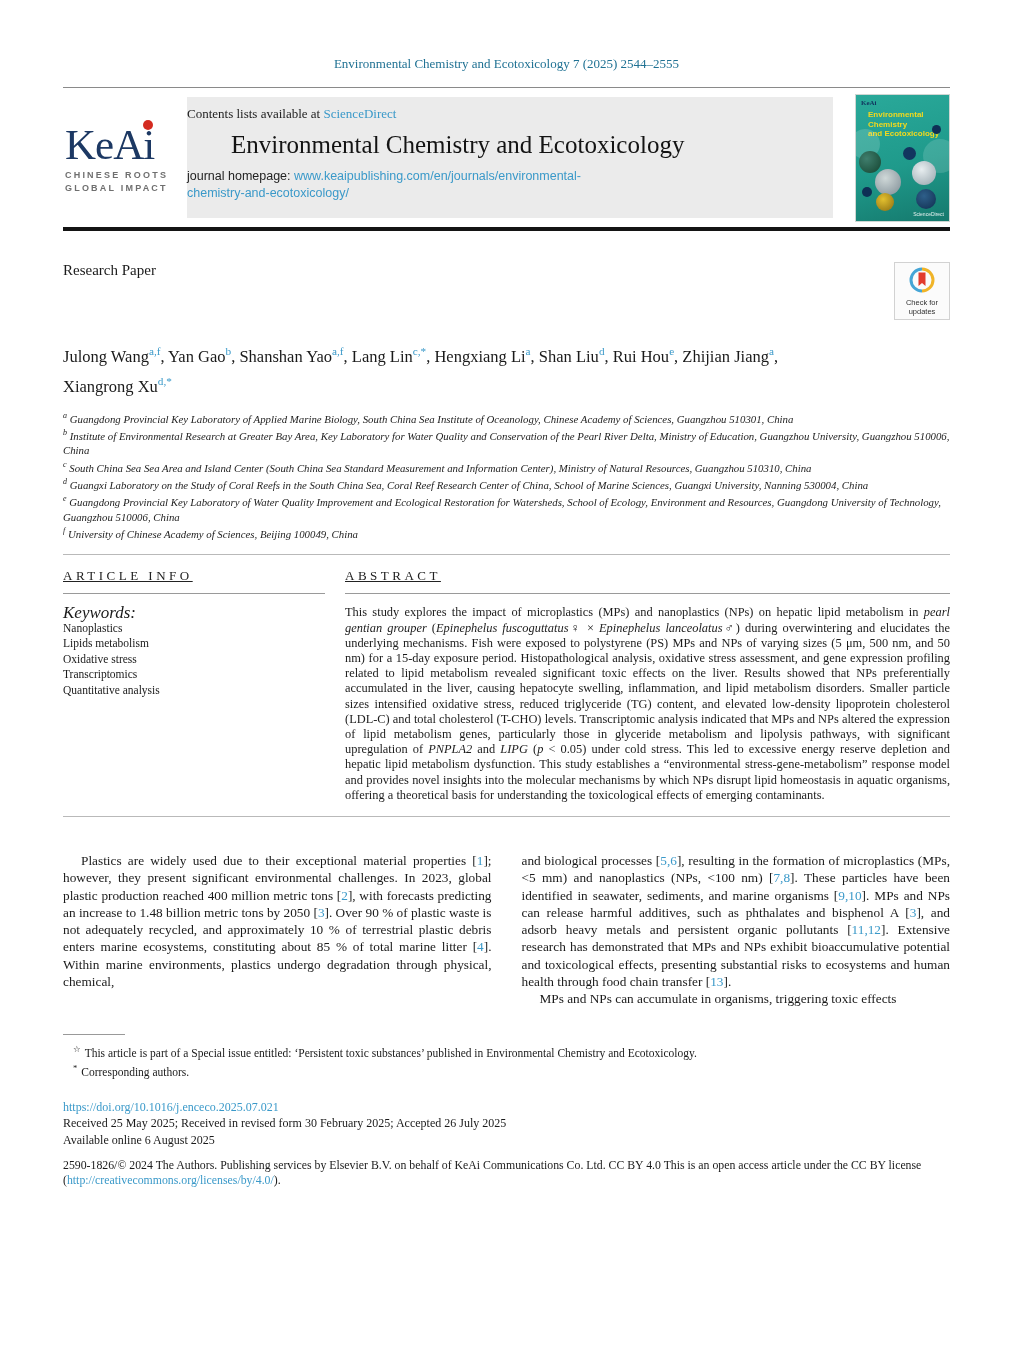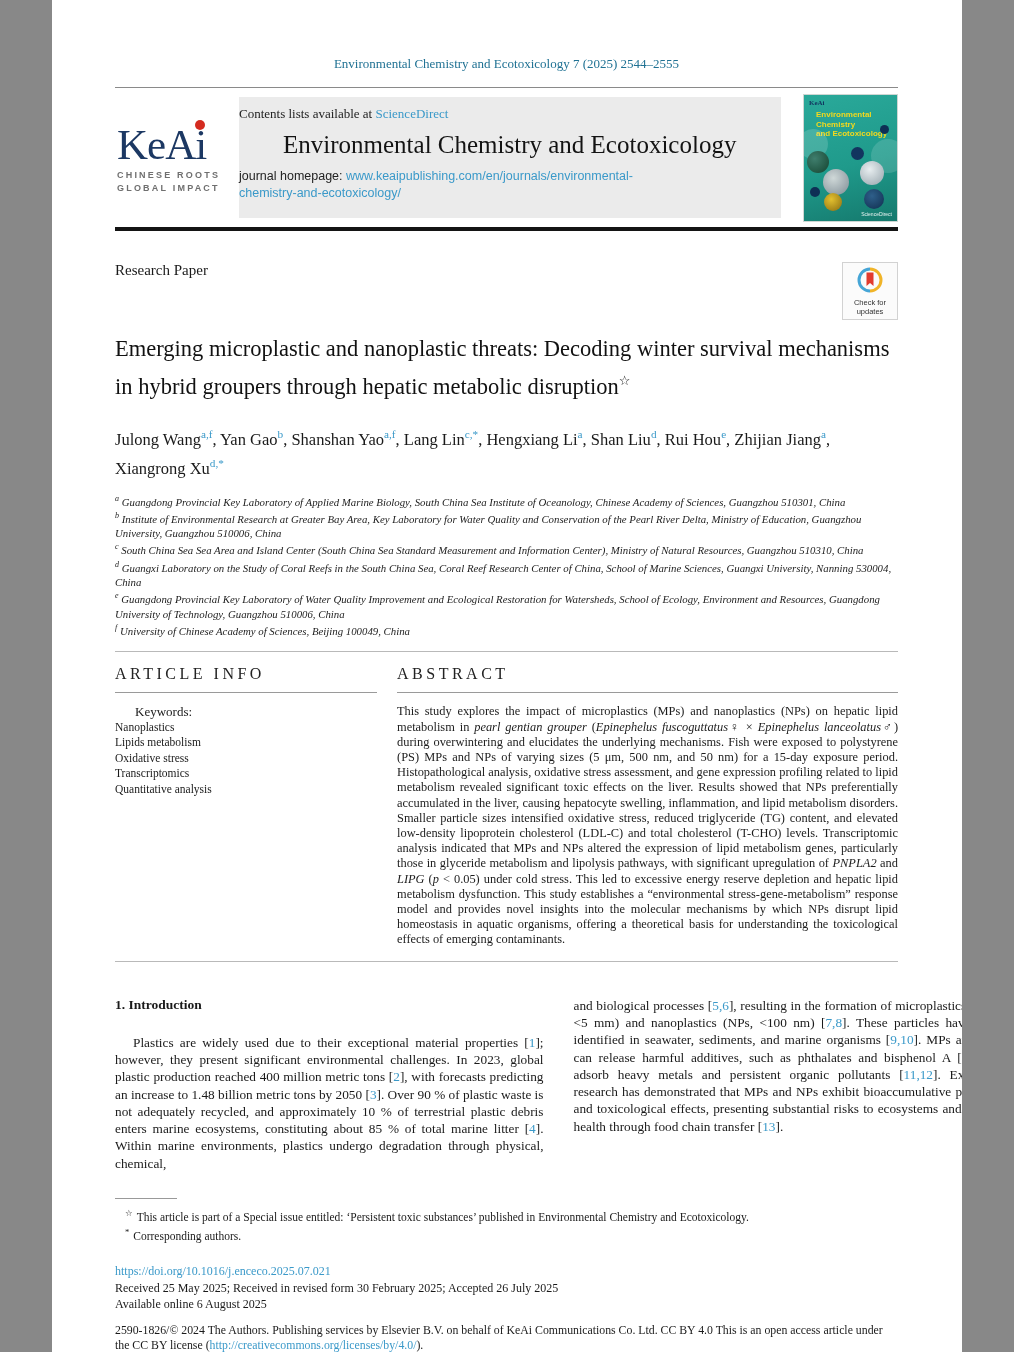--- a/index.html
+++ b/index.html
@@ -6,21 +6,21 @@
     --link:#3a99c9;
     --cite:#1f7193;
     --navy:#1c3863;
     --red:#d42b20;
     --ink:#1a1a1a;
     --cover-teal:#1f9a8b;
     --cover-yellow:#f2d91e;
   }
   *{margin:0;padding:0;box-sizing:border-box;}
   body{background:#888;font-family:"Liberation Serif",serif;}
-  .page{width:910px;height:1352px;background:#ffffff;margin:0 auto;position:relative;
+  .page{width:1014px;height:1352px;background:#ffffff;margin:0 auto;position:relative;
         padding:56px 64px 0 63px;color:var(--ink);overflow:hidden;}
   .citation{text-align:center;color:var(--cite);font-size:13px;}
   .rule-thin{border-top:1px solid #8a8a8a;margin-top:15px;}
   
   .masthead{display:flex;margin-top:9px;height:121px;}
   .brand{width:124px;display:flex;flex-direction:column;justify-content:center;align-items:flex-start;padding-left:2px;}
   .brand-text{font-family:"Liberation Serif",serif;font-size:43px;color:var(--navy);line-height:44px;letter-spacing:-1px;position:relative;}
   .brand-i{position:relative;}
   .brand-i::before{content:'';position:absolute;width:10px;height:10px;border-radius:50%;background:var(--red);top:-1px;left:0px;}
   .brand-tag{font-family:"Liberation Sans",sans-serif;font-size:9px;font-weight:bold;color:#6f6f6f;letter-spacing:2.2px;margin-top:3px;}
@@ -48,23 +48,23 @@
   .s-i{font-style:italic;}
   .s-b{color:var(--link);cursor:pointer;}
   .affils{margin-top:11px;}
   .affil{font-style:italic;font-size:10.8px;line-height:14.6px;color:#222;}
   .affil sup{font-size:8px;color:#222;}
   .rule-gray{border-top:1px solid #b9b9b9;margin-top:13px;}
   
   .info-row{display:flex;gap:20px;margin-top:13px;}
   .info-col{width:262px;flex:none;}
   .abs-col{flex:1;}
-  .sec-head{font-size:16px;letter-spacing:3.5px;color:#222;}
+  .sec-head{font-size:13px;letter-spacing:3.5px;color:#222;text-decoration:underline;}
   .sec-rule{border-top:1px solid #9a9a9a;margin:9px 0 11px;}
-  .kw-label{font-size:13px;line-height:15.5px;margin-left:20px;}
+  .kw-label{font-style:italic;font-size:17px;line-height:15.5px;}
   .kw-list div{font-size:11.5px;line-height:15.5px;}
   .abs-text{font-size:12.4px;line-height:15.2px;text-align:justify;color:#1c1c1c;}
   
   .body-cols{display:flex;gap:30px;margin-top:35px;}
   .bcol{width:428.5px;flex:none;}
   .intro-head{font-weight:bold;font-size:13.5px;margin-bottom:21px;}
   .bpara{font-size:13.3px;line-height:17.3px;text-align:justify;}
   .indent{text-indent:18px;}
   .indent2{text-indent:18px;}
   
@@ -122,21 +122,20 @@
     <div class="badge">
       <svg width="26" height="26" viewBox="0 0 26 26">
         <path d="M13 2 A11 11 0 0 0 13 24" fill="none" stroke="#45a5d6" stroke-width="3"></path>
         <path d="M13 24 A11 11 0 0 0 13 2" fill="none" stroke="#f0b428" stroke-width="3"></path>
         <path d="M9.5 5.5 h7 v13.5 l-3.5 -3 l-3.5 3 z" fill="#e23b2e"></path>
       </svg>
       <div class="badge-text"><span>Check for</span><br><span>updates</span></div>
     </div>
   </div>
 
-  <h1 class="title"><span>Emerging microplastic and nanoplastic threats: Decoding winter survival mechanisms in hybrid groupers through hepatic metabolic disruption</span><sup class="title-mark">☆</sup></h1>
 
   <div class="authors"><span>Julong Wang</span><span class="s-sup">a,f</span><span>, Yan Gao</span><span class="s-sup">b</span><span>, Shanshan Yao</span><span class="s-sup">a,f</span><span>, Lang Lin</span><span class="s-sup">c,*</span><span>, Hengxiang Li</span><span class="s-sup">a</span><span>, Shan Liu</span><span class="s-sup">d</span><span>, Rui Hou</span><span class="s-sup">e</span><span>, Zhijian Jiang</span><span class="s-sup">a</span><span>, Xiangrong Xu</span><span class="s-sup">d,*</span></div>
 
   <div class="affils">
       <div class="affil"><sup>a</sup><span> Guangdong Provincial Key Laboratory of Applied Marine Biology, South China Sea Institute of Oceanology, Chinese Academy of Sciences, Guangzhou 510301, China</span></div>
       <div class="affil"><sup>b</sup><span> Institute of Environmental Research at Greater Bay Area, Key Laboratory for Water Quality and Conservation of the Pearl River Delta, Ministry of Education, Guangzhou University, Guangzhou 510006, China</span></div>
       <div class="affil"><sup>c</sup><span> South China Sea Sea Area and Island Center (South China Sea Standard Measurement and Information Center), Ministry of Natural Resources, Guangzhou 510310, China</span></div>
       <div class="affil"><sup>d</sup><span> Guangxi Laboratory on the Study of Coral Reefs in the South China Sea, Coral Reef Research Center of China, School of Marine Sciences, Guangxi University, Nanning 530004, China</span></div>
       <div class="affil"><sup>e</sup><span> Guangdong Provincial Key Laboratory of Water Quality Improvement and Ecological Restoration for Watersheds, School of Ecology, Environment and Resources, Guangdong University of Technology, Guangzhou 510006, China</span></div>
       <div class="affil"><sup>f</sup><span> University of Chinese Academy of Sciences, Beijing 100049, China</span></div>
@@ -161,25 +160,25 @@
       <div class="sec-head">ABSTRACT</div>
       <div class="sec-rule"></div>
       <div class="abs-text"><span>This study explores the impact of microplastics (MPs) and nanoplastics (NPs) on hepatic lipid metabolism in </span><span class="s-i">pearl gentian grouper</span><span> (</span><span class="s-i">Epinephelus fuscoguttatus</span><span>♀ × </span><span class="s-i">Epinephelus lanceolatus</span><span>♂) during overwintering and elucidates the underlying mechanisms. Fish were exposed to polystyrene (PS) MPs and NPs of varying sizes (5 μm, 500 nm, and 50 nm) for a 15-day exposure period. Histopathological analysis, oxidative stress assessment, and gene expression profiling related to lipid metabolism revealed significant toxic effects on the liver. Results showed that NPs preferentially accumulated in the liver, causing hepatocyte swelling, inflammation, and lipid metabolism disorders. Smaller particle sizes intensified oxidative stress, reduced triglyceride (TG) content, and elevated low-density lipoprotein cholesterol (LDL-C) and total cholesterol (T-CHO) levels. Transcriptomic analysis indicated that MPs and NPs altered the expression of lipid metabolism genes, particularly those in glyceride metabolism and lipolysis pathways, with significant upregulation of </span><span class="s-i">PNPLA2</span><span> and </span><span class="s-i">LIPG</span><span> (</span><span class="s-i">p</span><span> &lt; 0.05) under cold stress. This led to excessive energy reserve depletion and hepatic lipid metabolism dysfunction. This study establishes a “environmental stress-gene-metabolism” response model and provides novel insights into the molecular mechanisms by which NPs disrupt lipid homeostasis in aquatic organisms, offering a theoretical basis for understanding the toxicological effects of emerging contaminants.</span></div>
     </div>
   </div>
 
   <div class="rule-gray"></div>
 
   <div class="body-cols">
     <div class="bcol">
-      <div class="intro-head">1.  Introduction</div>
       <p class="bpara indent"><span>Plastics are widely used due to their exceptional material properties [</span><span class="s-b">1</span><span>]; however, they present significant environmental challenges. In 2023, global plastic production reached 400 million metric tons [</span><span class="s-b">2</span><span>], with forecasts predicting an increase to 1.48 billion metric tons by 2050 [</span><span class="s-b">3</span><span>]. Over 90 % of plastic waste is not adequately recycled, and approximately 10 % of terrestrial plastic debris enters marine ecosystems, constituting about 85 % of total marine litter [</span><span class="s-b">4</span><span>]. Within marine environments, plastics undergo degradation through physical, chemical,</span></p>
     </div>
     <div class="bcol">
       <p class="bpara"><span>and biological processes [</span><span class="s-b">5,6</span><span>], resulting in the formation of microplastics (MPs, &lt;5 mm) and nanoplastics (NPs, &lt;100 nm) [</span><span class="s-b">7,8</span><span>]. These particles have been identified in seawater, sediments, and marine organisms [</span><span class="s-b">9,10</span><span>]. MPs and NPs can release harmful additives, such as phthalates and bisphenol A [</span><span class="s-b">3</span><span>], and adsorb heavy metals and persistent organic pollutants [</span><span class="s-b">11,12</span><span>]. Extensive research has demonstrated that MPs and NPs exhibit bioaccumulative potential and toxicological effects, presenting substantial risks to ecosystems and human health through food chain transfer [</span><span class="s-b">13</span><span>].</span></p>
+      <p class="bpara indent2">MPs and NPs can accumulate in organisms, triggering toxic effects</p>
     </div>
   </div>
 
   <div class="footnote-area">
     <div class="fn-rule"></div>
     <div class="fn"><sup>☆</sup><span>This article is part of a Special issue entitled: ‘Persistent toxic substances’ published in Environmental Chemistry and Ecotoxicology.</span></div>
     <div class="fn"><sup>*</sup><span>Corresponding authors.</span></div>
   </div>
 
   <div class="pubinfo">

